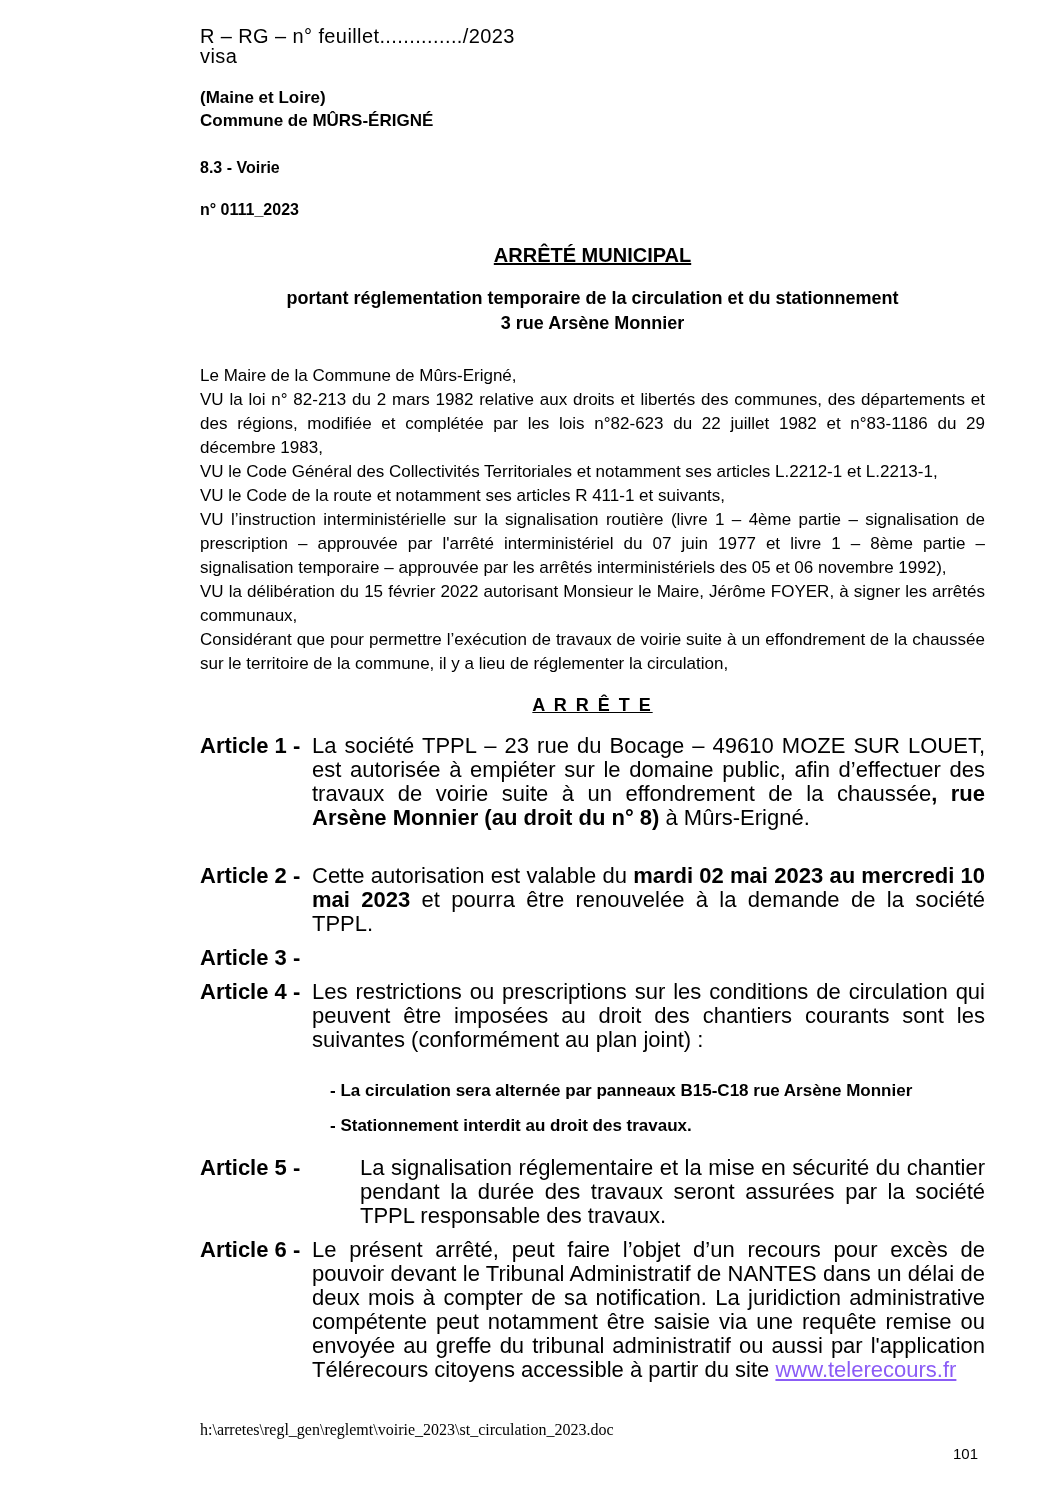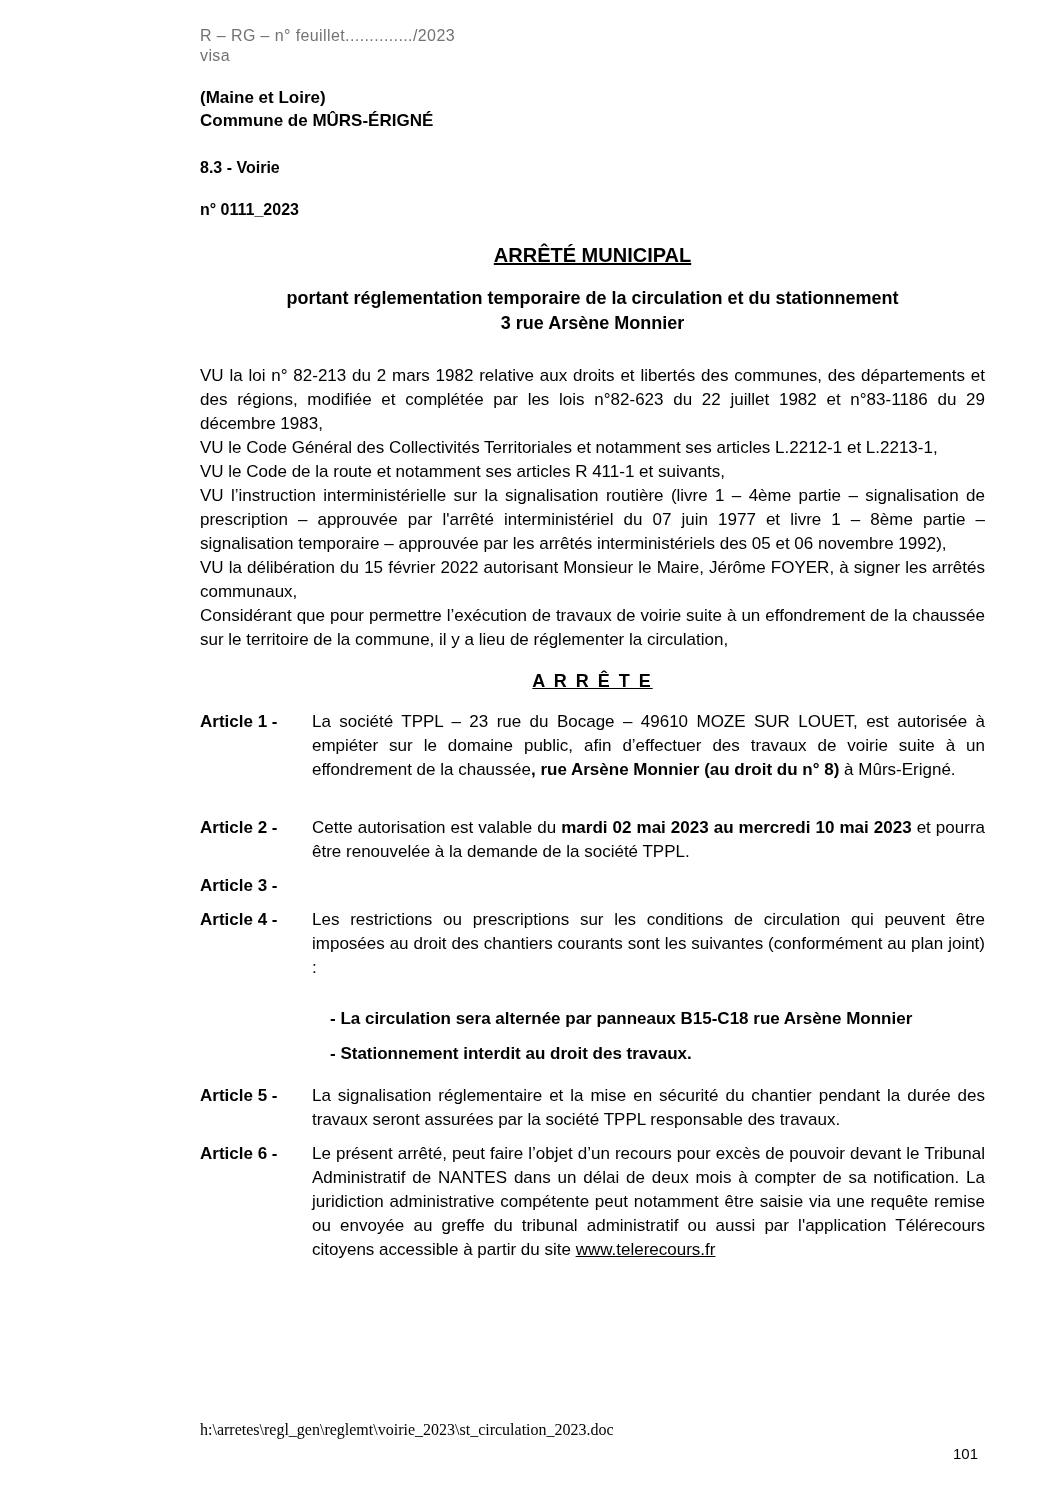--- a/index.html
+++ b/index.html
@@ -11,23 +11,23 @@
     width: 1058px;
     height: 1497px;
     margin: 0 auto;
     background: #ffffff;
     padding: 26px 73px 0 200px;
     overflow: hidden;
   }
 
   
   .top-meta {
-    font-size: 16px;
-    line-height: 20px;
-    color: #737373;
+    font-size: 20px;
+    line-height: 20px;
+    color: #000000;
     letter-spacing: 0.4px;
   }
 
   .commune-block {
     margin-top: 20px;
     font-weight: bold;
     font-size: 17px;
     line-height: 23px;
   }
   .category {
@@ -73,46 +73,46 @@
   .arrete-heading span {
     font-size: 18px;
     font-weight: bold;
     text-decoration: underline;
     letter-spacing: 2px;
     line-height: 26px;
   }
 
   .article {
     display: flex;
-    font-size: 17px;
+    font-size: 22px;
     line-height: 24px;
     margin-bottom: 10px;
   }
   .article-label {
     flex: 0 0 112px;
     width: 112px;
     font-weight: bold;
   }
   .article-body { flex: 1; text-align: justify; }
   .article.a1 { margin-bottom: 34px; }
   .article.a4 { margin-bottom: 0; }
-  .article.a5 { margin-bottom: 10px; }
+  .article.a5 { margin-bottom: 10px; gap: 48px; }
 
   .bold { font-weight: bold; }
 
   .bullets {
     margin: 27px 0 18px 130px;
     font-size: 17px;
     line-height: 24px;
     font-weight: bold;
   }
   .bullets p { margin-bottom: 11px; }
 
   .link {
-    color: #000000;
+    color: #8b5cf6;
     text-decoration: underline;
     cursor: pointer;
   }
 
   .footer {
     position: absolute;
     left: 200px;
     right: 80px;
     bottom: 34px;
   }
@@ -149,20 +149,21 @@
 
   <div class="title-block">
     <div class="main-title">ARRÊTÉ MUNICIPAL</div>
     <div class="subtitle">
       <div>portant réglementation temporaire de la circulation et du stationnement</div>
       <div>3 rue Arsène Monnier</div>
     </div>
   </div>
 
   <div class="preamble">
+    <p>Le Maire de la Commune de Mûrs-Erigné,</p>
     <p>VU la loi n° 82-213 du 2 mars 1982 relative aux droits et libertés des communes, des départements et des régions, modifiée et complétée par les lois n°82-623 du 22 juillet 1982 et n°83-1186 du 29 décembre 1983,</p>
     <p>VU le Code Général des Collectivités Territoriales et notamment ses articles L.2212-1 et L.2213-1,</p>
     <p>VU le Code de la route et notamment ses articles R 411-1 et suivants,</p>
     <p>VU l’instruction interministérielle sur la signalisation routière (livre 1 – 4ème partie – signalisation de prescription – approuvée par l'arrêté interministériel du 07 juin 1977 et livre 1 – 8ème partie – signalisation temporaire – approuvée par les arrêtés interministériels des 05 et 06 novembre 1992),</p>
     <p>VU la délibération du 15 février 2022 autorisant Monsieur le Maire, Jérôme FOYER, à signer les arrêtés communaux,</p>
     <p>Considérant que pour permettre l’exécution de travaux de voirie suite à un effondrement de la chaussée sur le territoire de la commune, il y a lieu de réglementer la circulation,</p>
   </div>
 
   <div class="arrete-heading">
     <span>A R R Ê T E</span>

